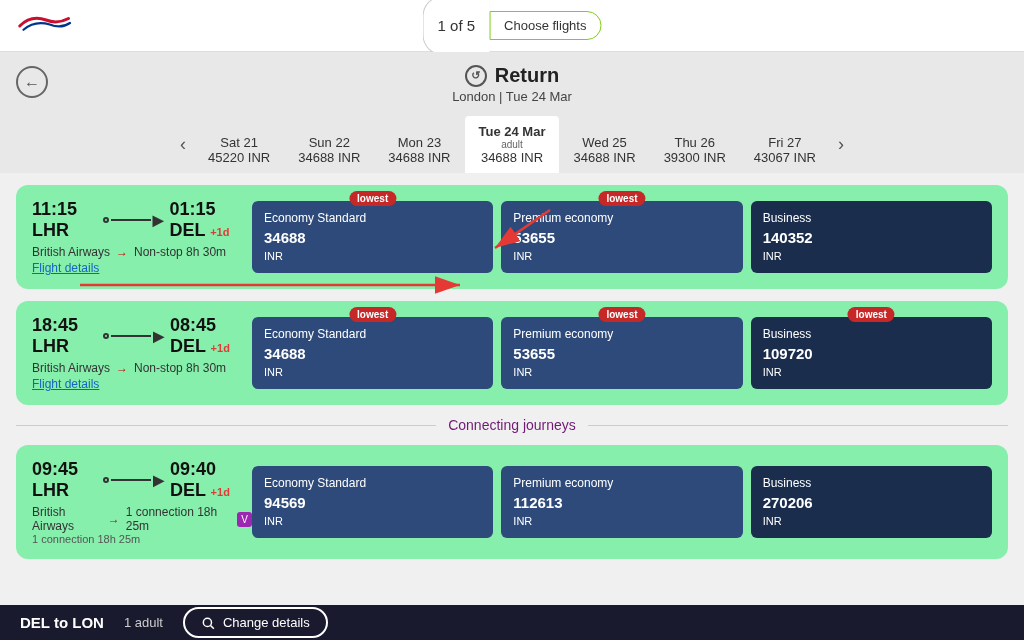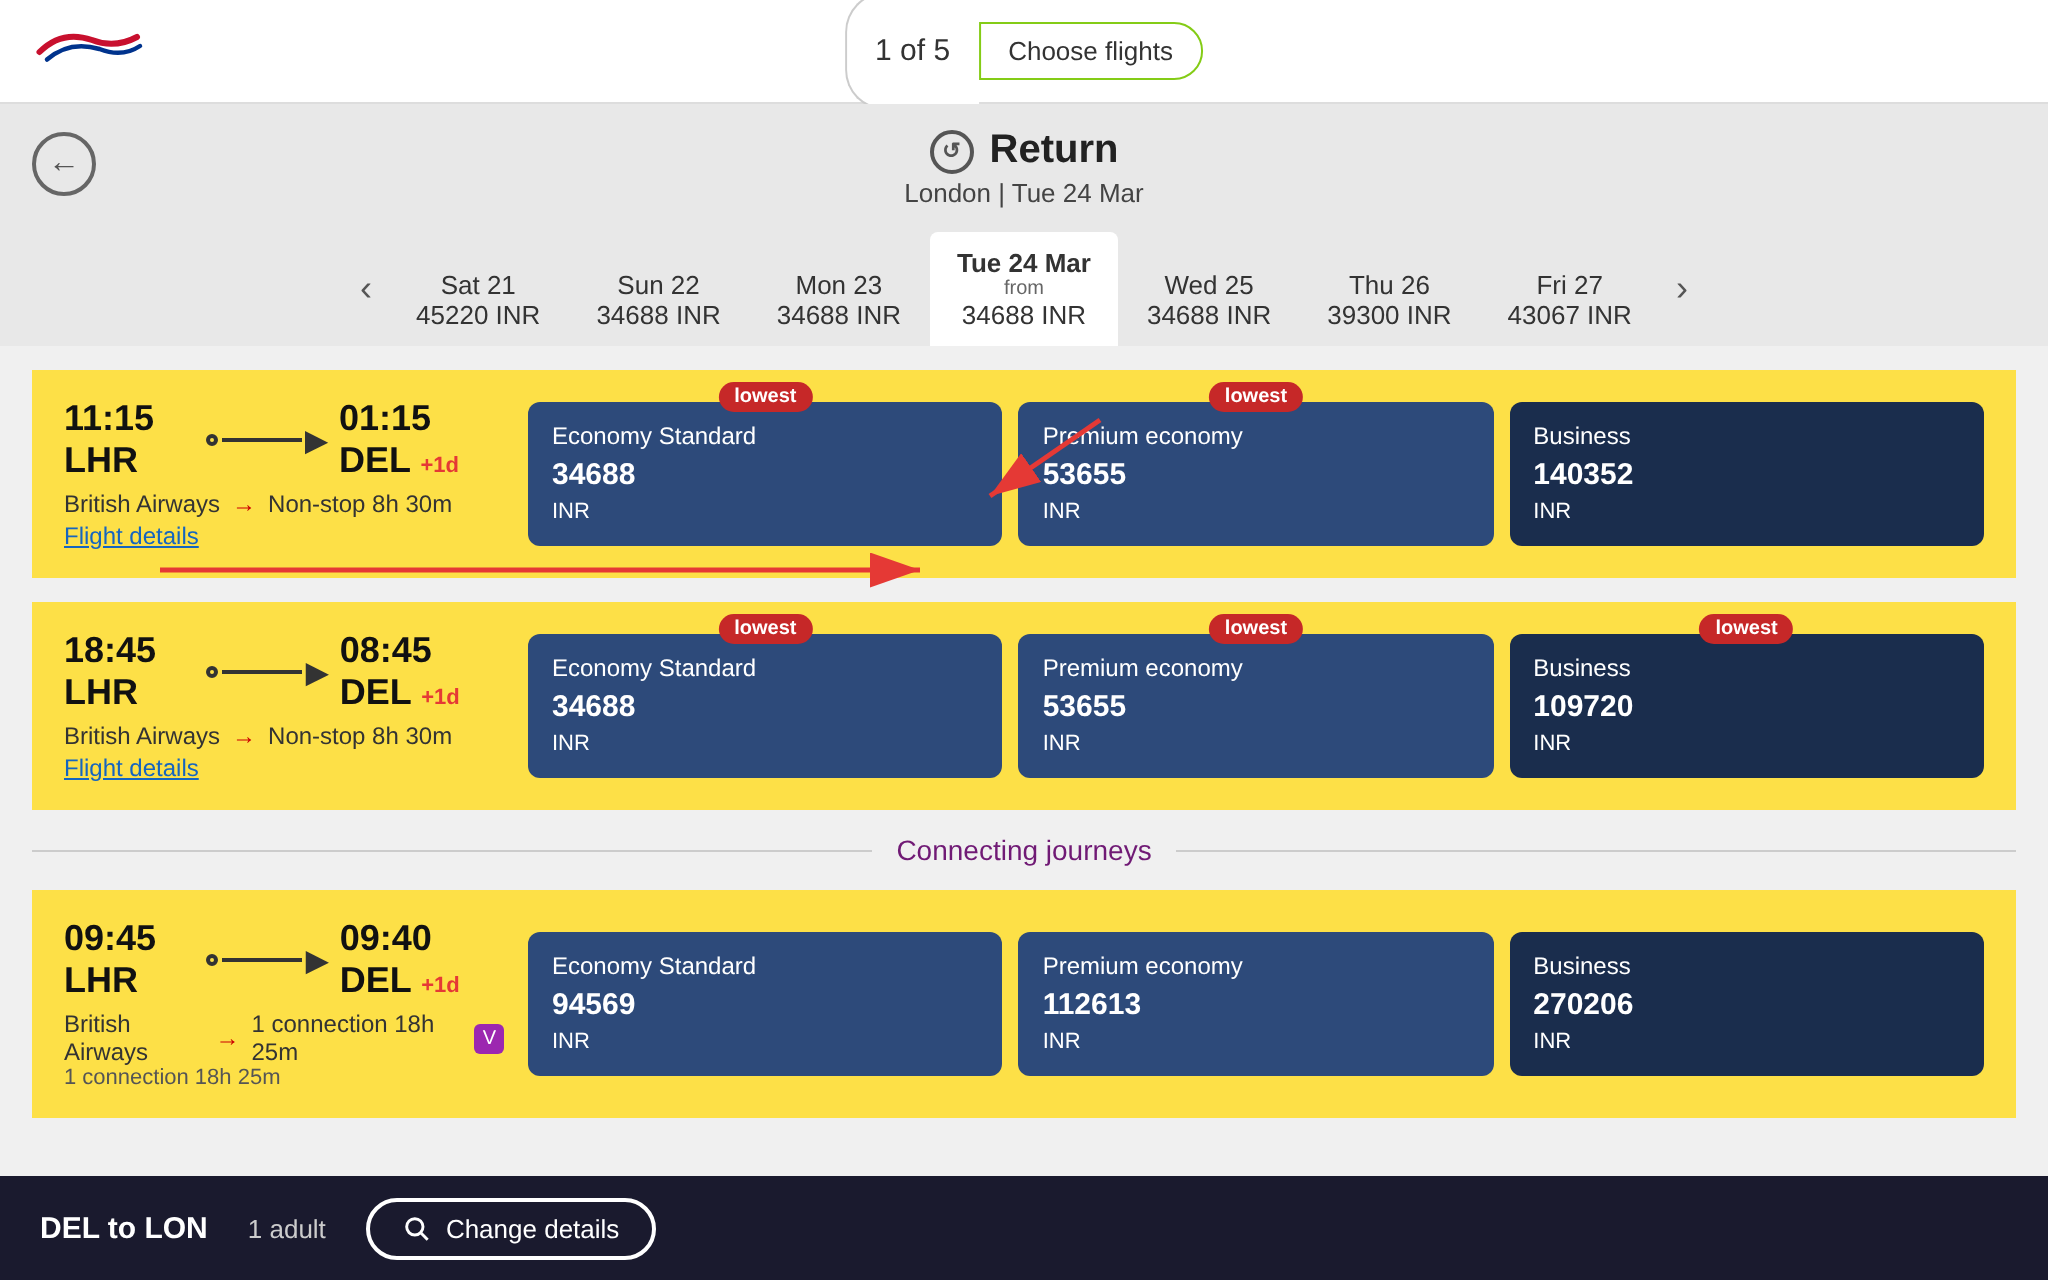--- a/index.html
+++ b/index.html
@@ -127,27 +127,27 @@
     
     .main-content {
       background: #f0f0f0;
       padding: 12px 16px;
       height: calc(640px - 52px - 100px - 52px);
       overflow-y: auto;
     }
 
     
     .flight-card {
-      background: #fde047;
-      border-radius: 0;
+      background: #86efac;
+      border-radius: 12px;
       margin-bottom: 12px;
       padding: 14px 16px;
       display: flex;
       align-items: center;
-      gap: 12px;
+      gap: 0;
       position: relative;
     }
     .flight-info { flex: 0 0 220px; }
     .flight-time { font-size: 18px; font-weight: 700; color: #111; display: flex; align-items: center; gap: 6px; }
     .plus-day { font-size: 11px; color: #e53935; font-weight: 600; }
     .airline-row { font-size: 12px; color: #333; margin-top: 4px; display: flex; align-items: center; gap: 6px; }
     .airline-arrow { color: #cc0000; font-size: 12px; }
     .flight-details-link { font-size: 12px; color: #1565c0; cursor: pointer; margin-top: 2px; text-decoration: underline; display: block; }
 
     
@@ -188,21 +188,21 @@
       gap: 12px;
     }
     .section-divider .divider-line { flex: 1; height: 1px; background: #ccc; }
     .section-divider .divider-text { font-size: 14px; color: #701a75; white-space: nowrap; }
 
     
     .bottom-bar {
       position: fixed;
       bottom: 0;
       width: 1024px;
-      height: 52px;
+      height: 35px;
       background: #1a1a2e;
       display: flex;
       align-items: center;
       padding: 0 20px;
       gap: 20px;
     }
     .bottom-route { color: #fff; font-size: 15px; font-weight: 700; }
     .bottom-passengers { color: #ccc; font-size: 13px; }
     .change-search-btn {
       background: transparent;
@@ -260,21 +260,21 @@
 
     <div class="date-price">34688 INR</div>
   </div>
         <div class="date-item">
     <div class="date-label">Mon 23</div>
 
     <div class="date-price">34688 INR</div>
   </div>
         <div class="date-item active">
     <div class="date-label">Tue 24 Mar</div>
-    <div class="date-from">from</div>
+    <div class="date-from">adult</div>
     <div class="date-price">34688 INR</div>
   </div>
         <div class="date-item">
     <div class="date-label">Wed 25</div>
 
     <div class="date-price">34688 INR</div>
   </div>
         <div class="date-item">
     <div class="date-label">Thu 26</div>
 

